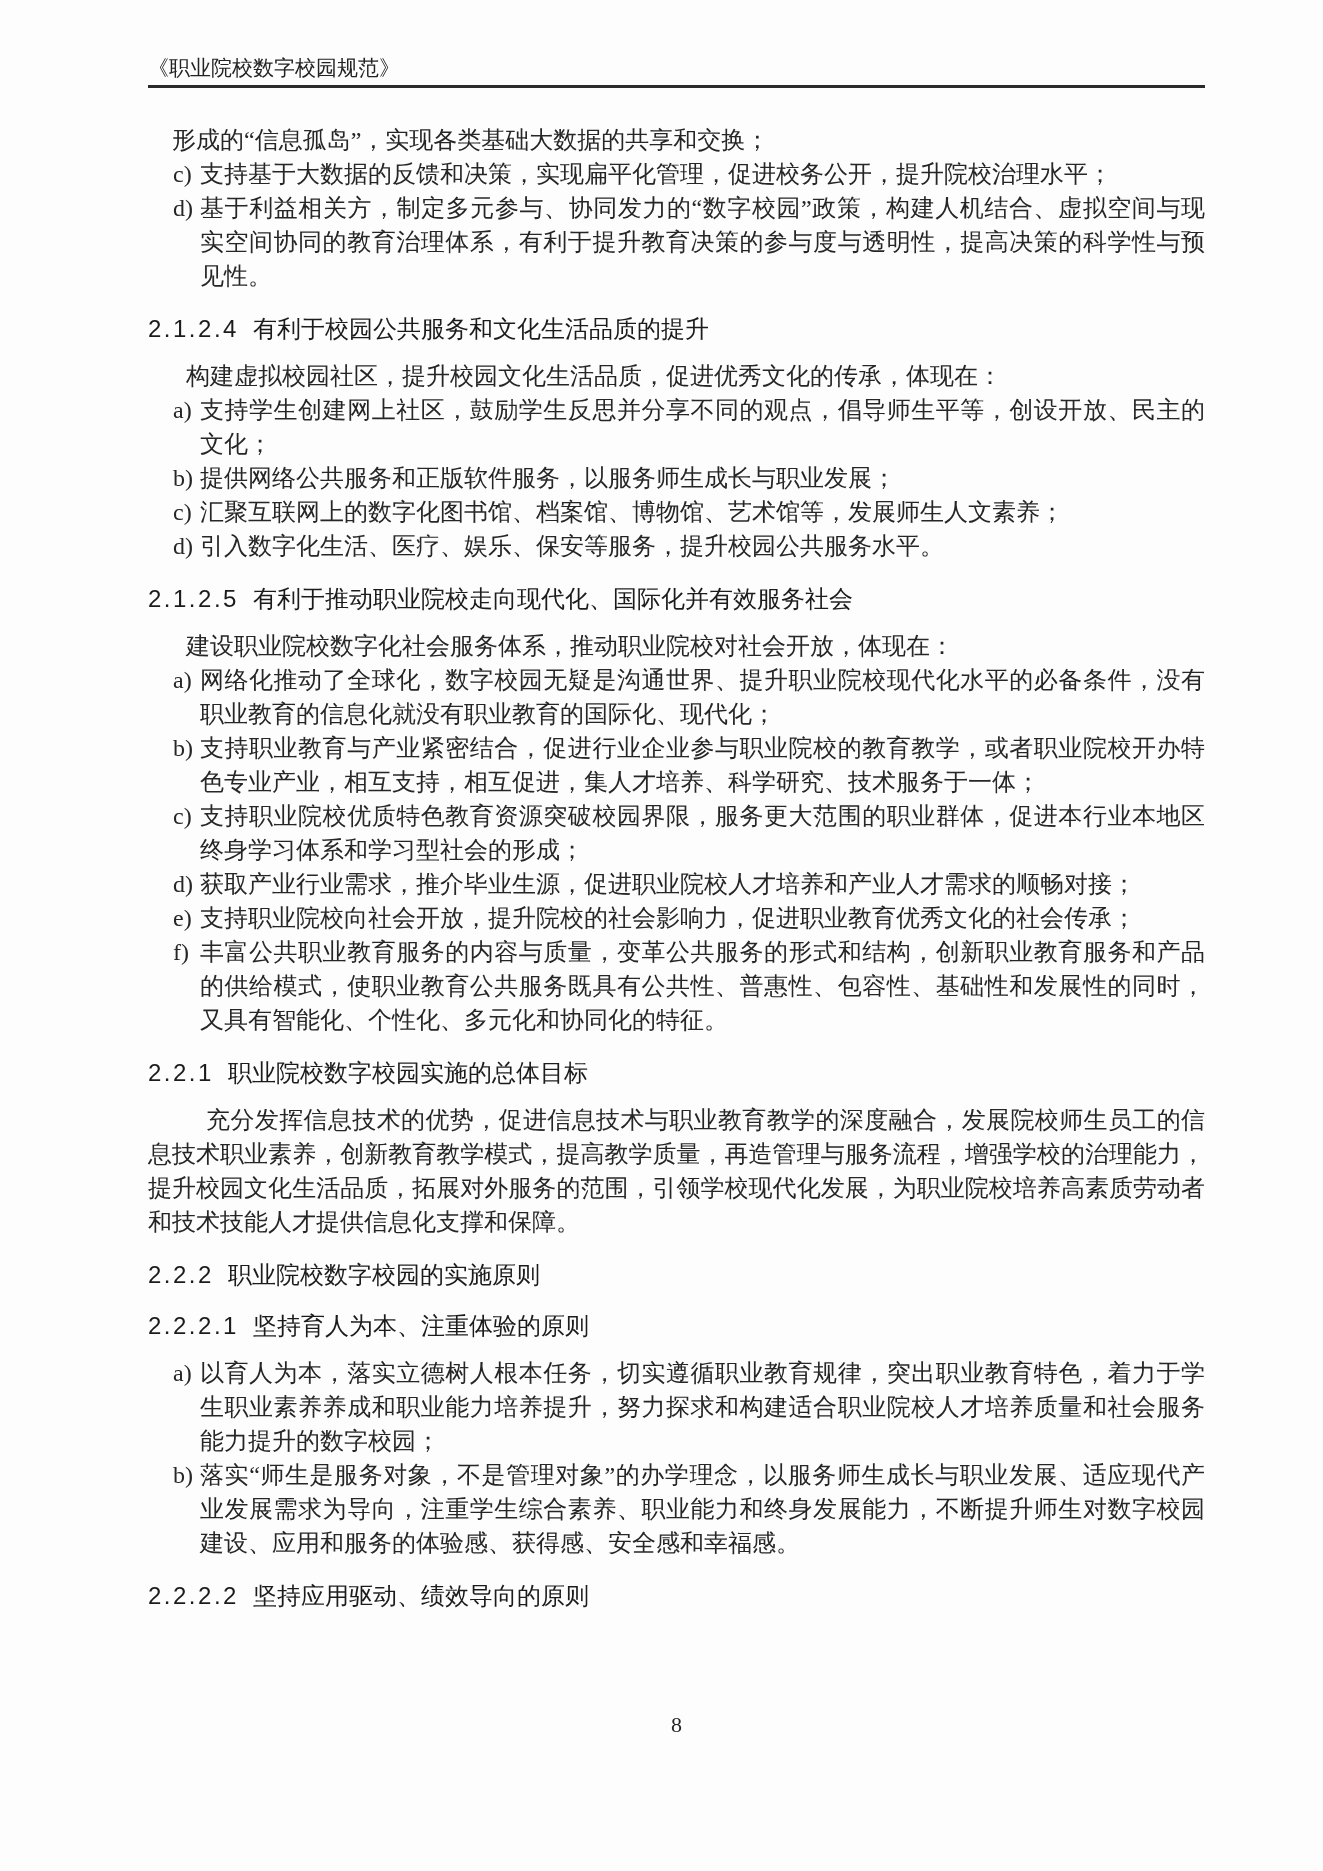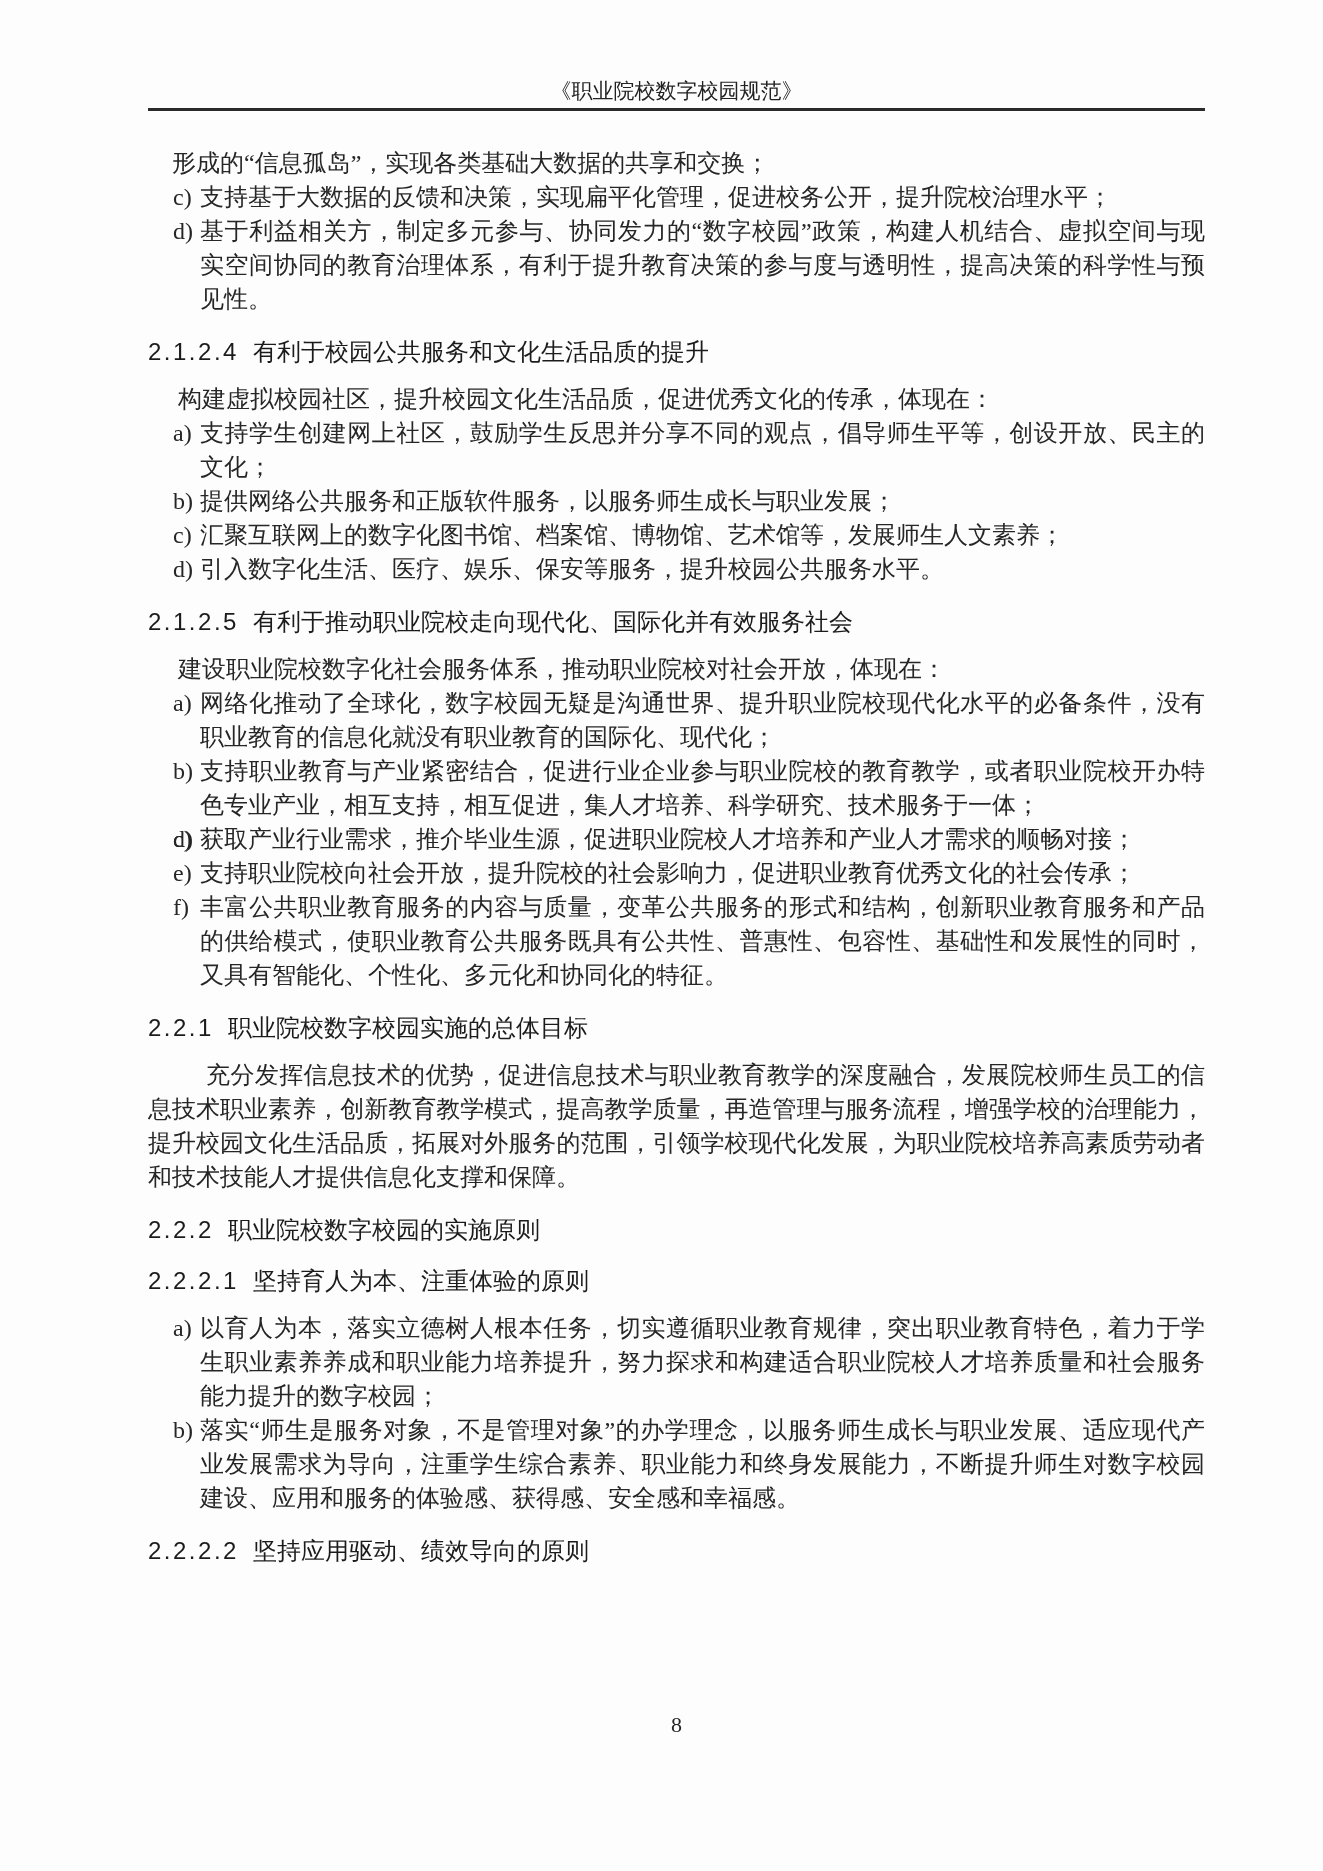--- a/index.html
+++ b/index.html
@@ -11,24 +11,24 @@
     background:#fdfdfd;
     overflow:hidden;
     font-family:"Liberation Serif","DejaVu Serif",serif;
     color:#262626;
   }
   .textblock{
     margin-left:148px;
     margin-right:118px;
   }
   .header{
-    padding-top:78px;
+    padding-top:55px;
     padding-bottom:4px;
     border-bottom:3px solid #2b2b2b;
-    text-align:center;
+    text-align:left;
   }
   .header .title{
     font-size:21px;
     line-height:26px;
     color:#222222;
   }
   .content{
     padding-top:35px;
     font-size:24px;
     line-height:34px;
@@ -37,21 +37,21 @@
   .cont{ margin-left:24px; }
   .li{
     position:relative;
     padding-left:52px;
   }
   .li .marker{
     position:absolute;
     left:25px;
     top:0;
   }
-  .intro{ margin-left:30px; }
+  .intro{ margin-left:38px; }
   .para{ text-indent:58px; }
   .h3{
     font-family:"Liberation Sans","DejaVu Sans",sans-serif;
     font-weight:normal;
     font-size:24px;
     line-height:30px;
     margin-top:21px;
     margin-bottom:15px;
     color:#1b1b1b;
     text-align:left;
@@ -131,20 +131,21 @@
         <span>网络化推动了全球化，数字校园无疑是沟通世界、提升职业院校现代化水平的必备条件，没有职业教育的信息化就没有职业教育的国际化、现代化；</span>
       </div>
 
       <div class="li">
         <span class="marker">b)</span>
         <span>支持职业教育与产业紧密结合，促进行业企业参与职业院校的教育教学，或者职业院校开办特色专业产业，相互支持，相互促进，集人才培养、科学研究、技术服务于一体；</span>
       </div>
 
       <div class="li">
         <span class="marker">c)</span>
+        <span>支持职业院校优质特色教育资源突破校园界限，服务更大范围的职业群体，促进本行业本地区终身学习体系和学习型社会的形成；</span>
       </div>
 
       <div class="li">
         <span class="marker">d)</span>
         <span>获取产业行业需求，推介毕业生源，促进职业院校人才培养和产业人才需求的顺畅对接；</span>
       </div>
 
       <div class="li">
         <span class="marker">e)</span>
         <span>支持职业院校向社会开放，提升院校的社会影响力，促进职业教育优秀文化的社会传承；</span>

